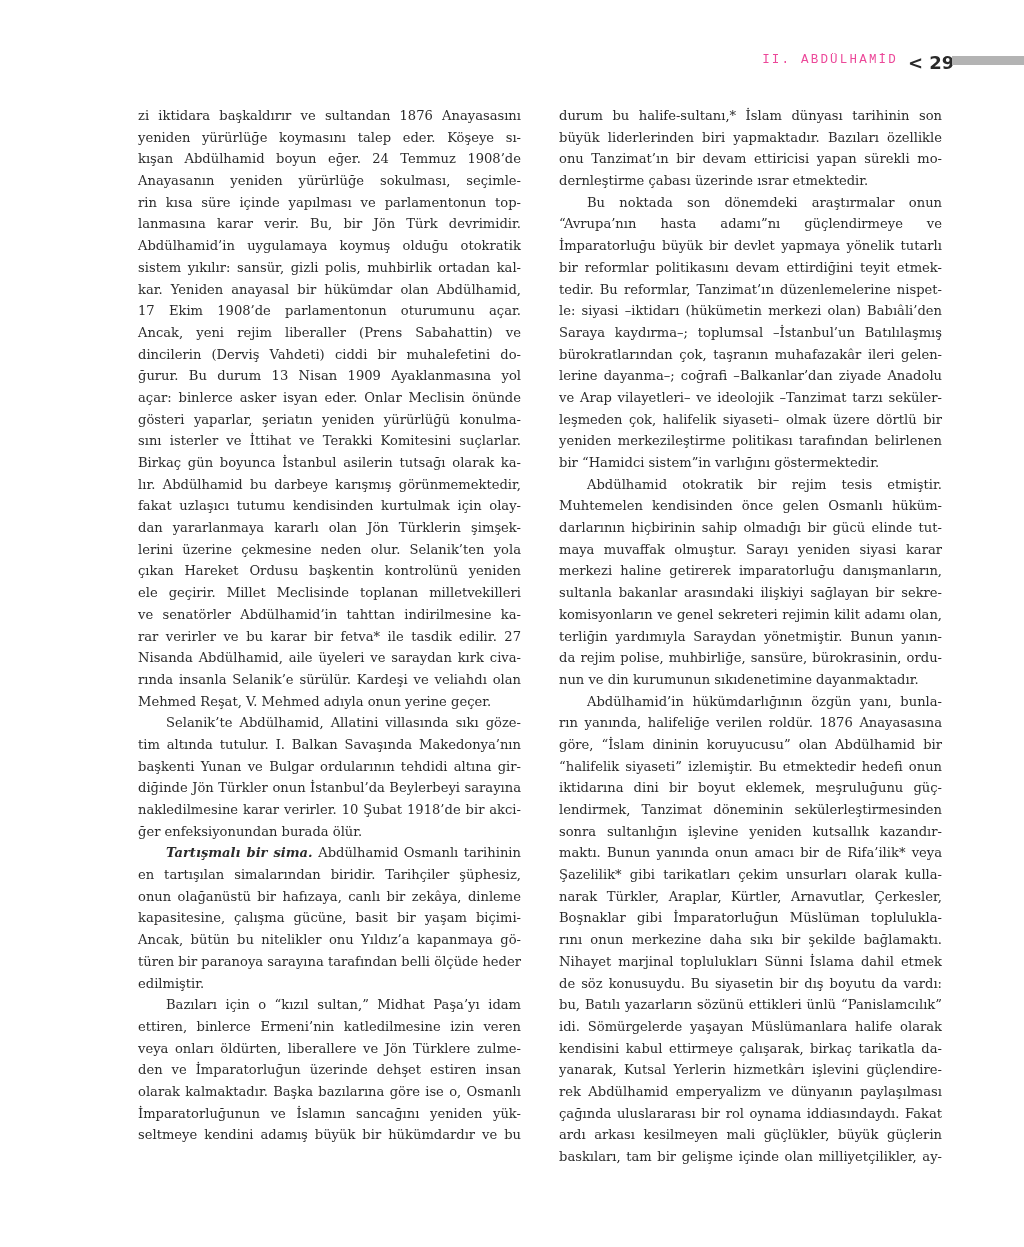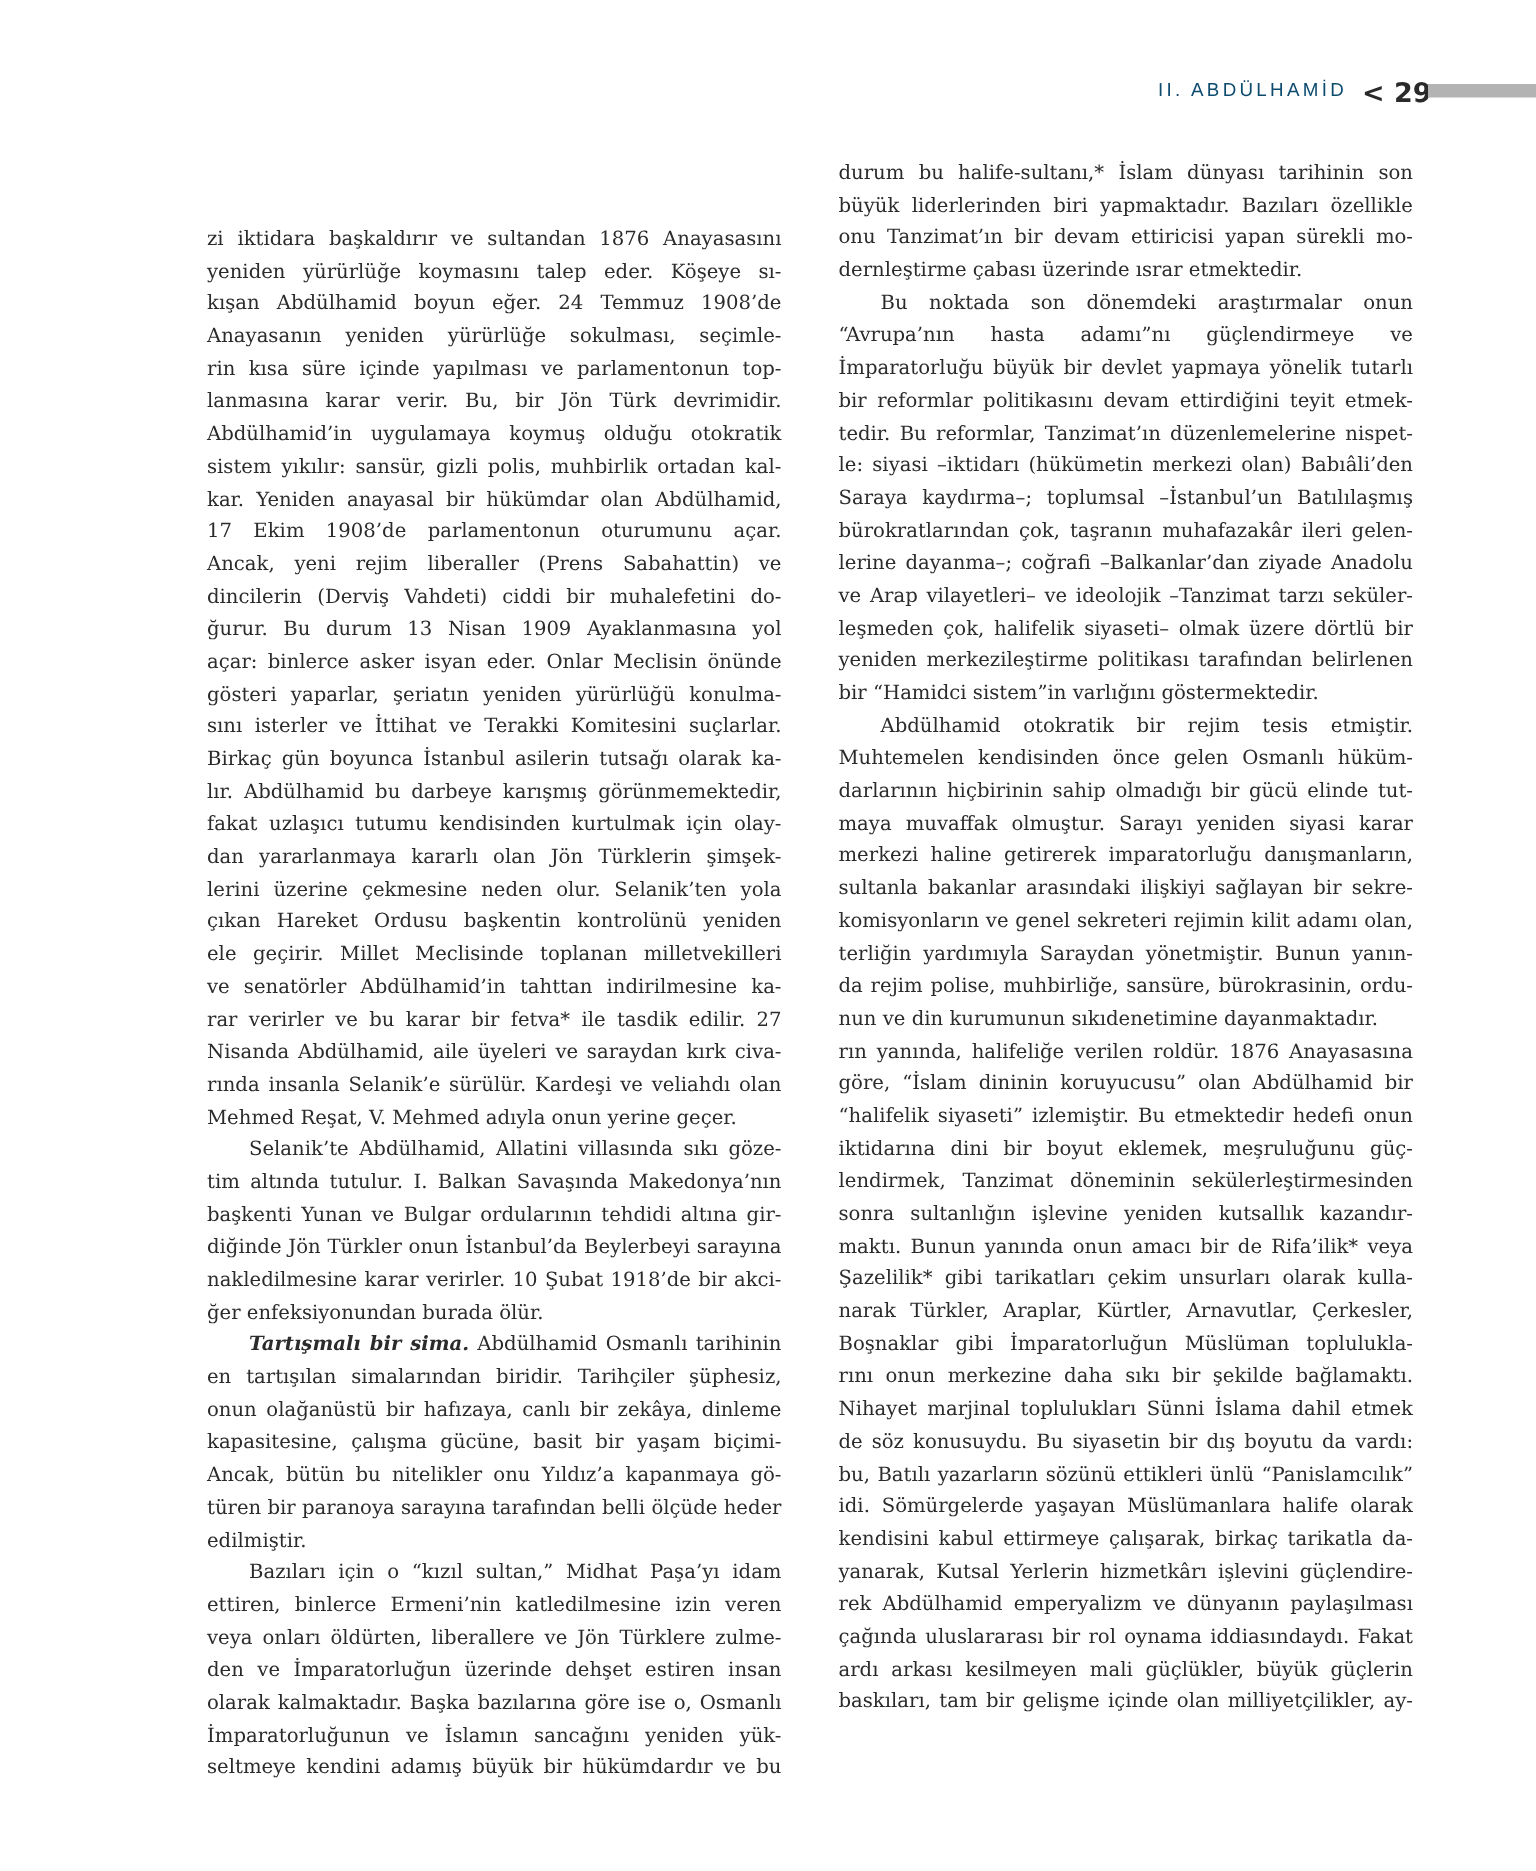--- a/index.html
+++ b/index.html
@@ -2,37 +2,37 @@
 <html><head>
 <meta charset="utf-8">
 <style>
   html, body { margin: 0; padding: 0; background: #ffffff; }
   body { width: 1024px; height: 1247px; position: relative; overflow: hidden; }
   .header {
     position: absolute; top: 52px; left: 0; width: 1024px; height: 18px;
   }
   .running-title {
     position: absolute; right: 126px; top: 1px;
-    font-family: Liberation Sans, sans-serif; font-size: 12.5px;
-    letter-spacing: 2.2px; color: #0c4a6e; white-space: nowrap;
+    font-family: Liberation Mono, monospace; font-size: 12.5px;
+    letter-spacing: 2.2px; color: #ec4899; white-space: nowrap;
   }
   .page-num {
     position: absolute; left: 908px; top: 0px;
     font-family: "DejaVu Sans", sans-serif; font-size: 18px; font-weight: bold;
     color: #2a2a2a; white-space: nowrap;
   }
   .header-bar {
     position: absolute; left: 952px; top: 4px; width: 72px; height: 9px;
     background: #b3b3b3;
   }
   .col {
     position: absolute; top: 105px; width: 383px;
     font-family: "DejaVu Serif", serif; font-size: 13.1px; color: #2b2b2b;
   }
-  .col-left { left: 138px; margin-top: 44px; }
+  .col-left { left: 138px; }
   .col-right { left: 559px; }
   .line {
     height: 21.7px; line-height: 21.7px; white-space: nowrap;
     text-align: justify; text-align-last: justify; overflow: visible;
   }
   .line.last { text-align-last: left; }
   .line.indent { padding-left: 28px; }
   .em { font-style: italic; font-weight: bold; }
 </style>
 </head>
@@ -115,20 +115,21 @@
     <div class="line indent"><span>Abdülhamid otokratik bir rejim tesis etmiştir.</span></div>
     <div class="line"><span>Muhtemelen kendisinden önce gelen Osmanlı hüküm-</span></div>
     <div class="line"><span>darlarının hiçbirinin sahip olmadığı bir gücü elinde tut-</span></div>
     <div class="line"><span>maya muvaffak olmuştur. Sarayı yeniden siyasi karar</span></div>
     <div class="line"><span>merkezi haline getirerek imparatorluğu danışmanların,</span></div>
     <div class="line"><span>sultanla bakanlar arasındaki ilişkiyi sağlayan bir sekre-</span></div>
     <div class="line"><span>komisyonların ve genel sekreteri rejimin kilit adamı olan,</span></div>
     <div class="line"><span>terliğin yardımıyla Saraydan yönetmiştir. Bunun yanın-</span></div>
     <div class="line"><span>da rejim polise, muhbirliğe, sansüre, bürokrasinin, ordu-</span></div>
     <div class="line last"><span>nun ve din kurumunun sıkıdenetimine dayanmaktadır.</span></div>
+    <div class="line indent"><span>Abdülhamid’in hükümdarlığının özgün yanı, bunla-</span></div>
     <div class="line"><span>rın yanında, halifeliğe verilen roldür. 1876 Anayasasına</span></div>
     <div class="line"><span>göre, “İslam dininin koruyucusu” olan Abdülhamid bir</span></div>
     <div class="line"><span>“halifelik siyaseti” izlemiştir. Bu etmektedir hedefi onun</span></div>
     <div class="line"><span>iktidarına dini bir boyut eklemek, meşruluğunu güç-</span></div>
     <div class="line"><span>lendirmek, Tanzimat döneminin sekülerleştirmesinden</span></div>
     <div class="line"><span>sonra sultanlığın işlevine yeniden kutsallık kazandır-</span></div>
     <div class="line"><span>maktı. Bunun yanında onun amacı bir de Rifa’ilik* veya</span></div>
     <div class="line"><span>Şazelilik* gibi tarikatları çekim unsurları olarak kulla-</span></div>
     <div class="line"><span>narak Türkler, Araplar, Kürtler, Arnavutlar, Çerkesler,</span></div>
     <div class="line"><span>Boşnaklar gibi İmparatorluğun Müslüman toplulukla-</span></div>

